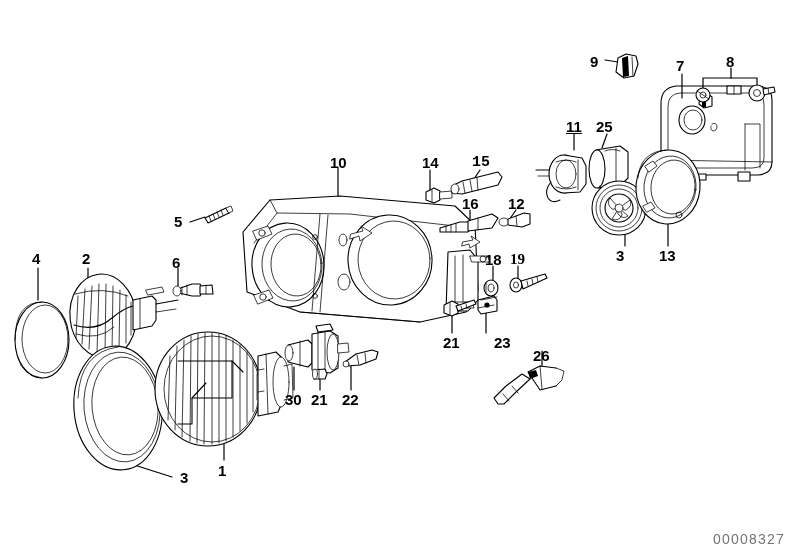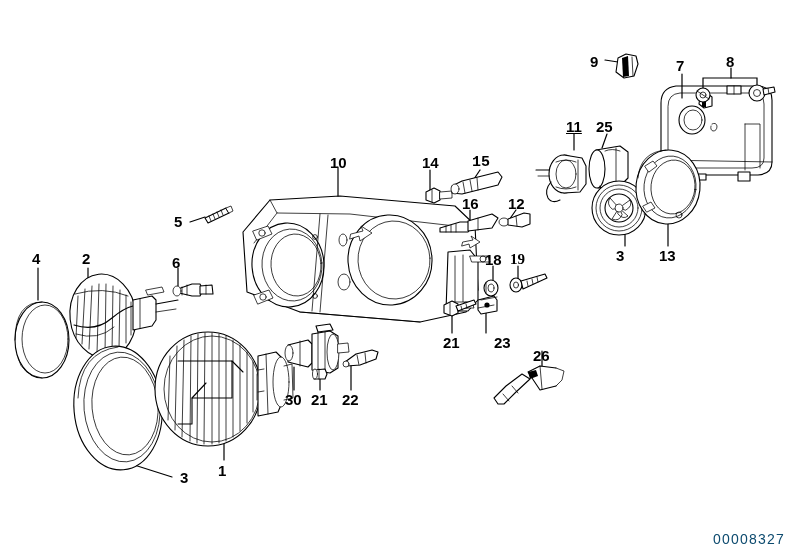--- a/index.html
+++ b/index.html
@@ -20,21 +20,21 @@
     line-height:1;
     white-space:nowrap;
     -webkit-user-select:none;user-select:none;
   }
   .diagid{
     position:absolute;
     right:14px;bottom:12px;
     font-family:"Liberation Sans", sans-serif;
     font-size:14px;
     letter-spacing:1.2px;
-    color:#0c4a6e;
+    color:#737373;
   }
 </style>
 </head>
 <body>
 
 <div id="stage">
 
   <svg width="799" height="559" viewBox="0 0 799 559">
     <defs>
       <style>

